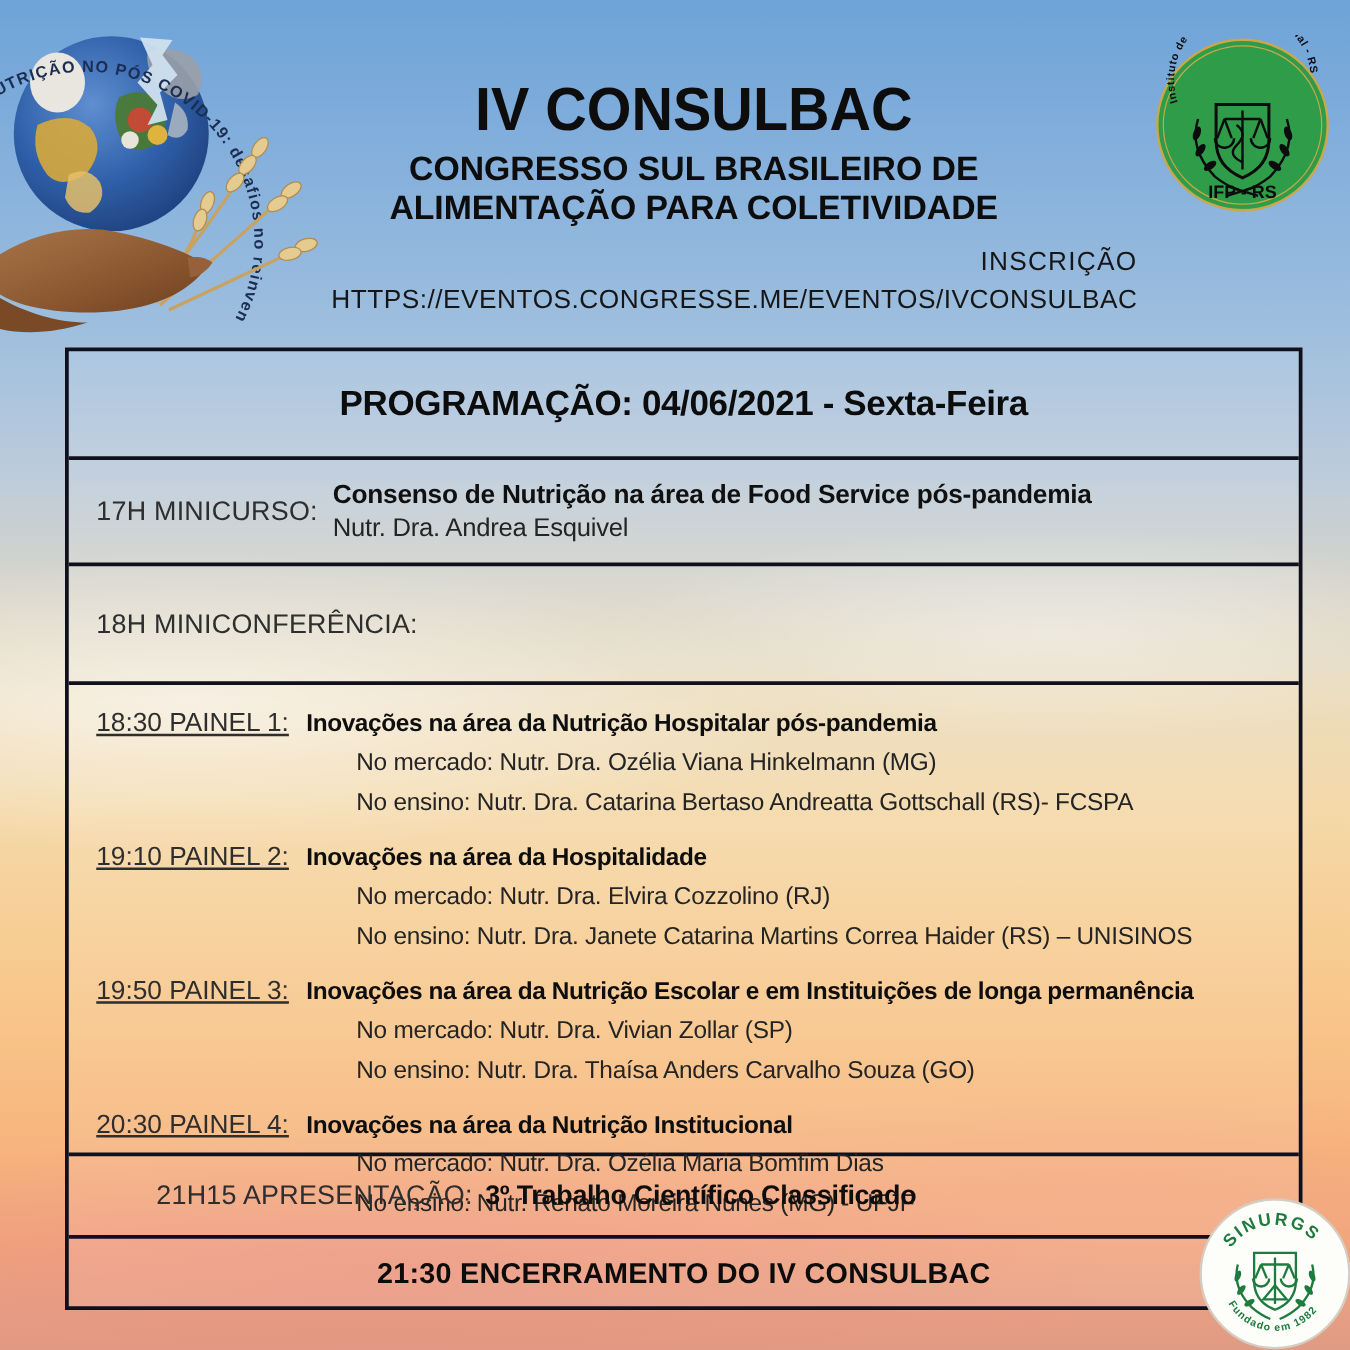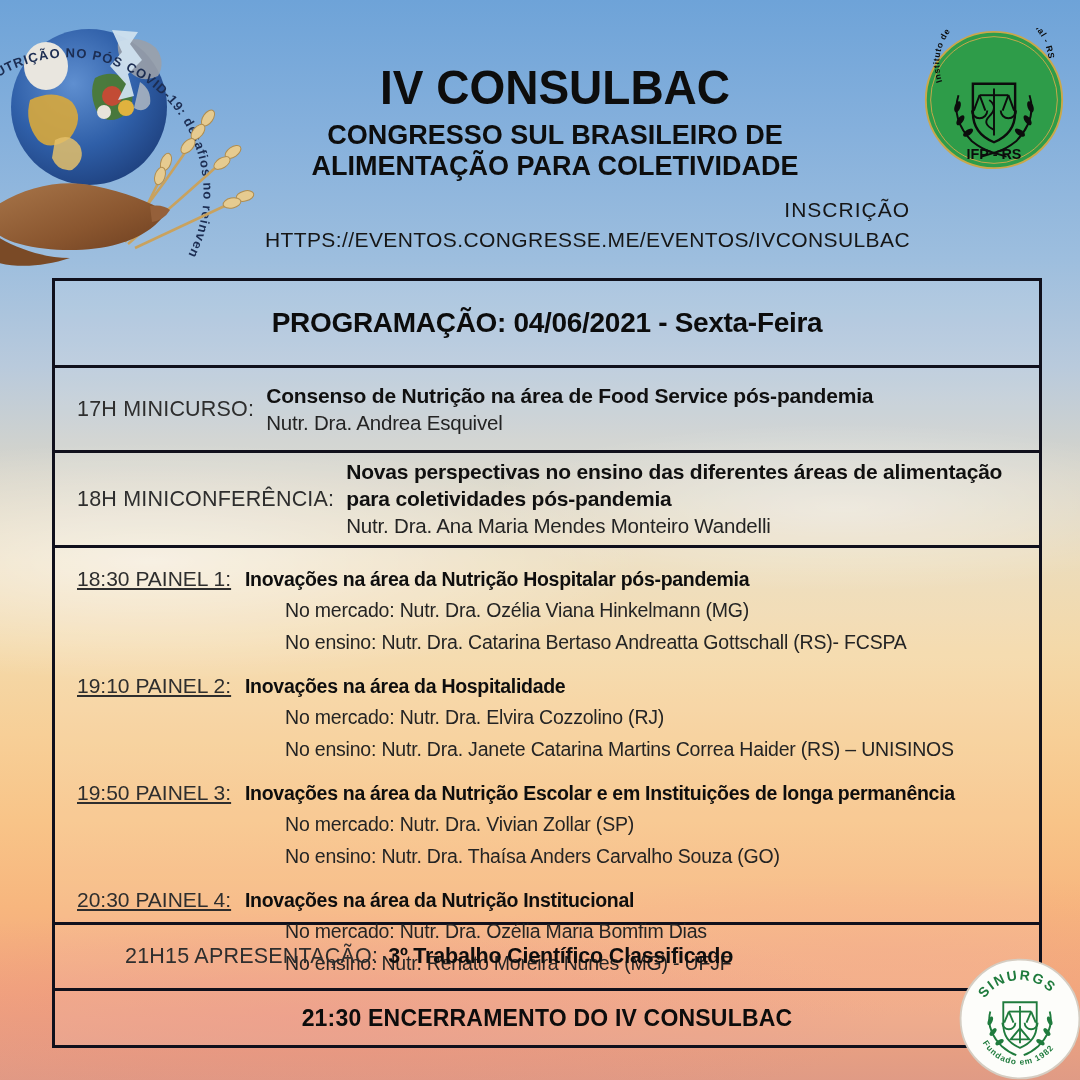--- a/index.html
+++ b/index.html
@@ -180,24 +180,20 @@
         <div class="body">
           <div class="st">Consenso de Nutrição na área de Food Service pós-pandemia</div>
           <div class="sp">Nutr. Dra. Andrea Esquivel</div>
         </div>
       </div>
     </div>
 
     <div class="row r-sess2">
       <div class="sess">
         <span class="timelab">18H MINICONFERÊNCIA:</span>
-        <div class="body">
-          <div class="st">Novas perspectivas no ensino das diferentes áreas de alimentação para coletividades pós-pandemia</div>
-          <div class="sp">Nutr. Dra. Ana Maria Mendes Monteiro Wandelli</div>
-        </div>
       </div>
     </div>
 
     <div class="row r-panels">
       <div class="panels">
 
         <div class="panel">
           <div class="pt">18:30 PAINEL 1:</div>
           <div class="pbody">
             <div class="ptitle">Inovações na área da Nutrição Hospitalar pós-pandemia</div>

